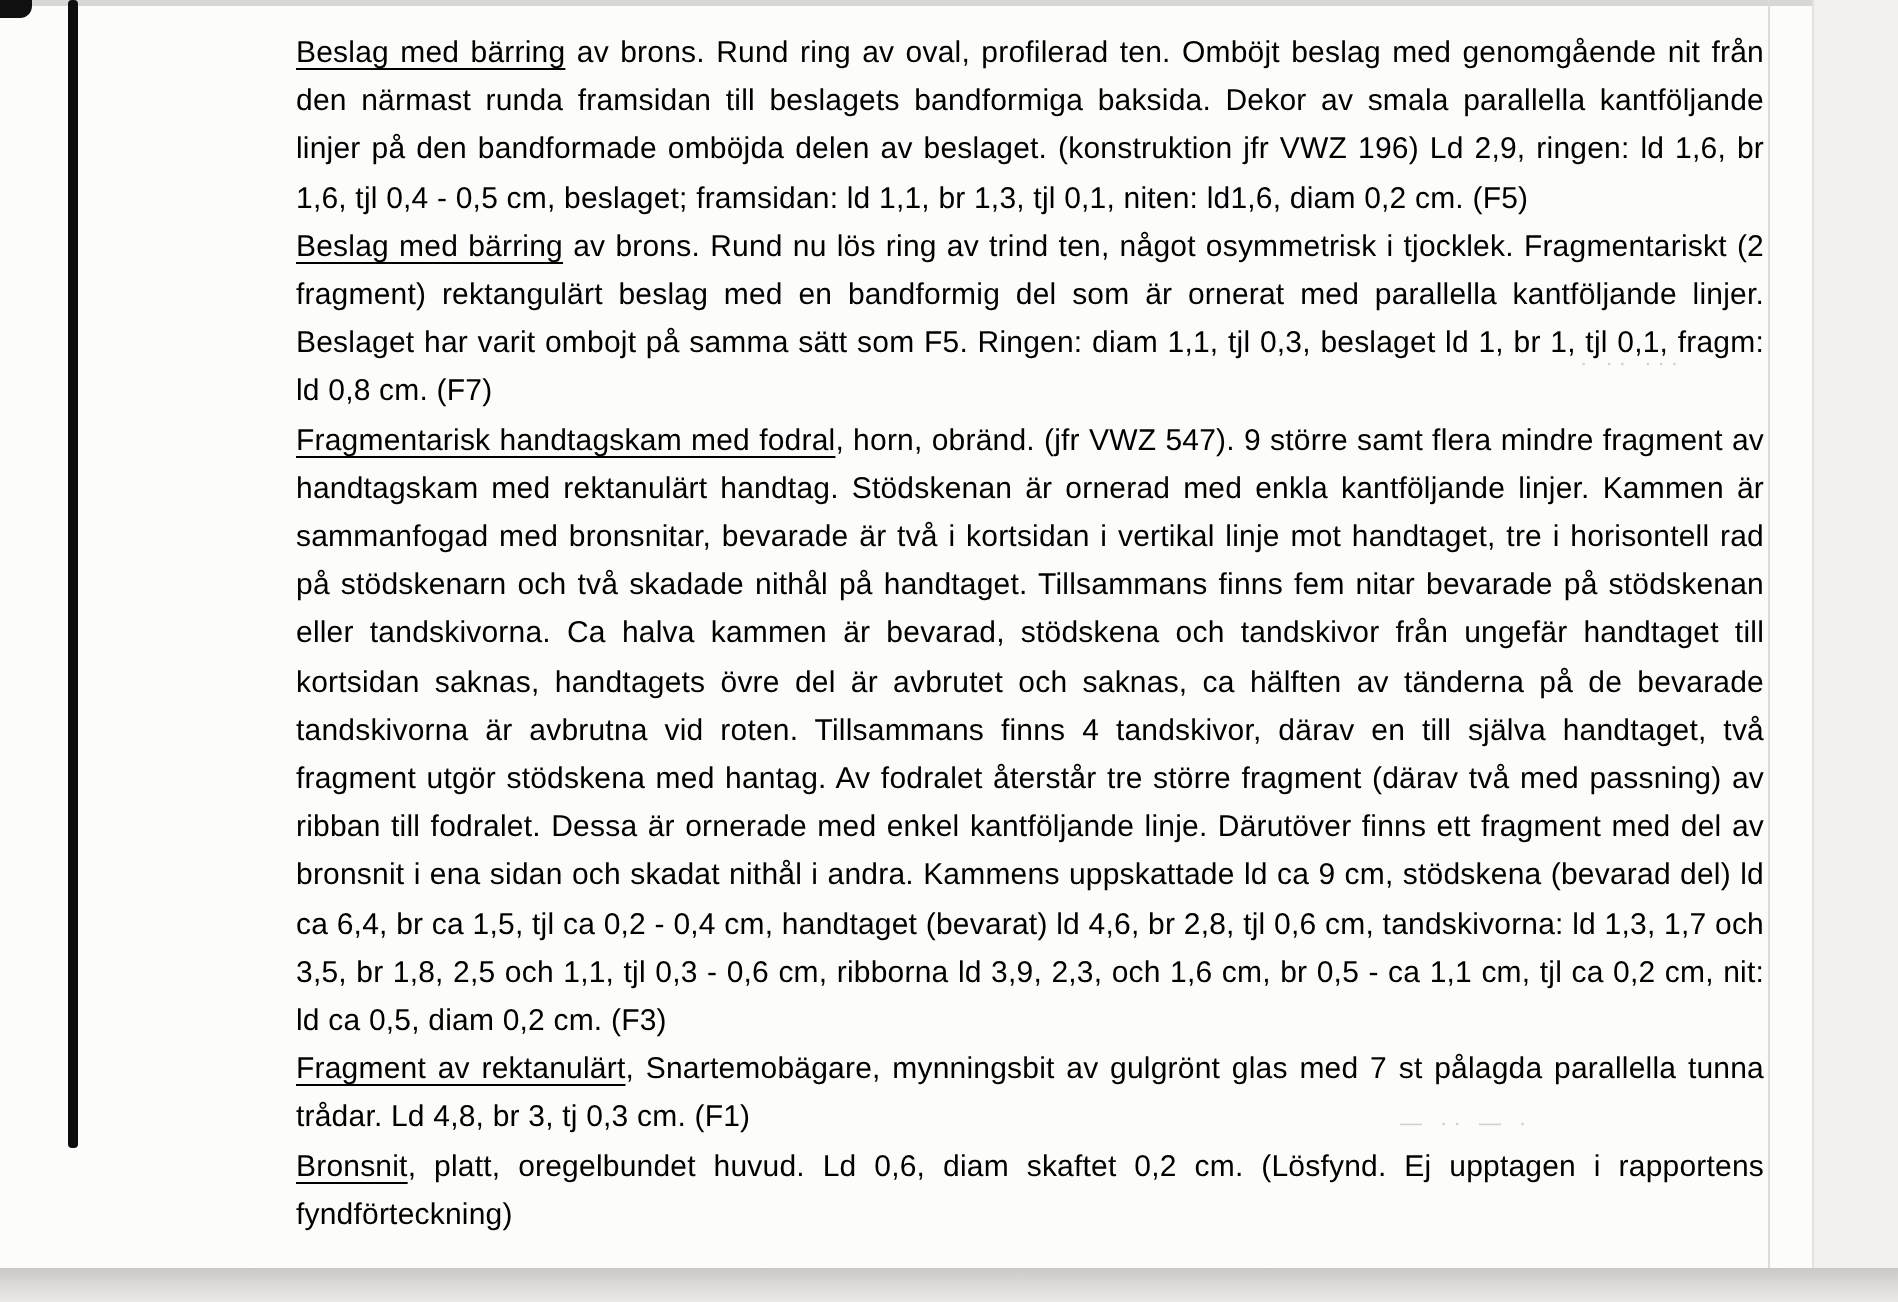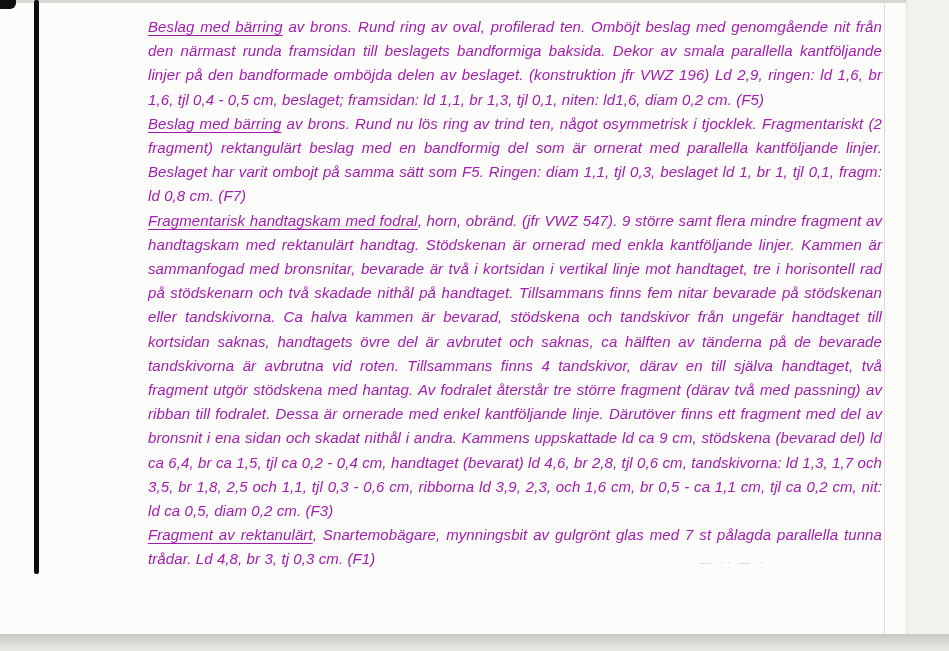--- a/index.html
+++ b/index.html
@@ -72,25 +72,24 @@
   }
   .noise-1 { left: 790px; top: 176px; }
   .noise-2 { left: 700px; top: 556px; }
 
   
   .text-block {
     position: absolute;
     left: 148px;
     top: 15px;
     width: 734px;
-    color: #a21caf;
+    color: #000000;
     font-size: 15px;
     line-height: 24.2px;
     letter-spacing: 0.1px;
-    font-style: italic;
   }
   .entry {
     text-align: justify;
     margin: 0;
   }
   .entry-heading {
     text-decoration: underline;
     text-underline-offset: 3px;
   }
 </style>
@@ -122,16 +121,19 @@
     </p>
 
     <p class="entry">
       <span class="entry-heading">Fragmentarisk handtagskam med fodral</span><span>, horn, obränd. (jfr VWZ 547). 9 större samt flera mindre fragment av handtagskam med rektanulärt handtag. Stödskenan är ornerad med enkla kantföljande linjer. Kammen är sammanfogad med bronsnitar, bevarade är två i kortsidan i vertikal linje mot handtaget, tre i horisontell rad på stödskenarn och två skadade nithål på handtaget. Tillsammans finns fem nitar bevarade på stödskenan eller tandskivorna. Ca halva kammen är bevarad, stödskena och tandskivor från ungefär handtaget till kortsidan saknas, handtagets övre del är avbrutet och saknas, ca hälften av tänderna på de bevarade tandskivorna är avbrutna vid roten. Tillsammans finns 4 tandskivor, därav en till själva handtaget, två fragment utgör stödskena med hantag. Av fodralet återstår tre större fragment (därav två med passning) av ribban till fodralet. Dessa är ornerade med enkel kantföljande linje. Därutöver finns ett fragment med del av bronsnit i ena sidan och skadat nithål i andra. Kammens uppskattade ld ca 9 cm, stödskena (bevarad del) ld ca 6,4, br ca 1,5, tjl ca 0,2 - 0,4 cm,  handtaget (bevarat) ld 4,6, br 2,8, tjl 0,6 cm, tandskivorna: ld 1,3, 1,7 och 3,5, br 1,8, 2,5 och 1,1, tjl 0,3 - 0,6 cm, ribborna ld 3,9, 2,3, och 1,6 cm, br 0,5 - ca 1,1 cm, tjl ca 0,2 cm,  nit: ld ca 0,5, diam 0,2 cm. (F3)</span>
     </p>
 
     <p class="entry">
       <span class="entry-heading">Fragment av rektanulärt</span><span>, Snartemobägare, mynningsbit av gulgrönt glas med 7 st pålagda parallella tunna trådar.  Ld 4,8, br 3, tj  0,3 cm. (F1)</span>
     </p>
 
+    <p class="entry">
+      <span class="entry-heading">Bronsnit</span><span>, platt, oregelbundet huvud. Ld 0,6, diam skaftet 0,2 cm. (Lösfynd. Ej upptagen i rapportens fyndförteckning)</span>
+    </p>
 
   </div>
 
 </div>
 
 </body></html>

